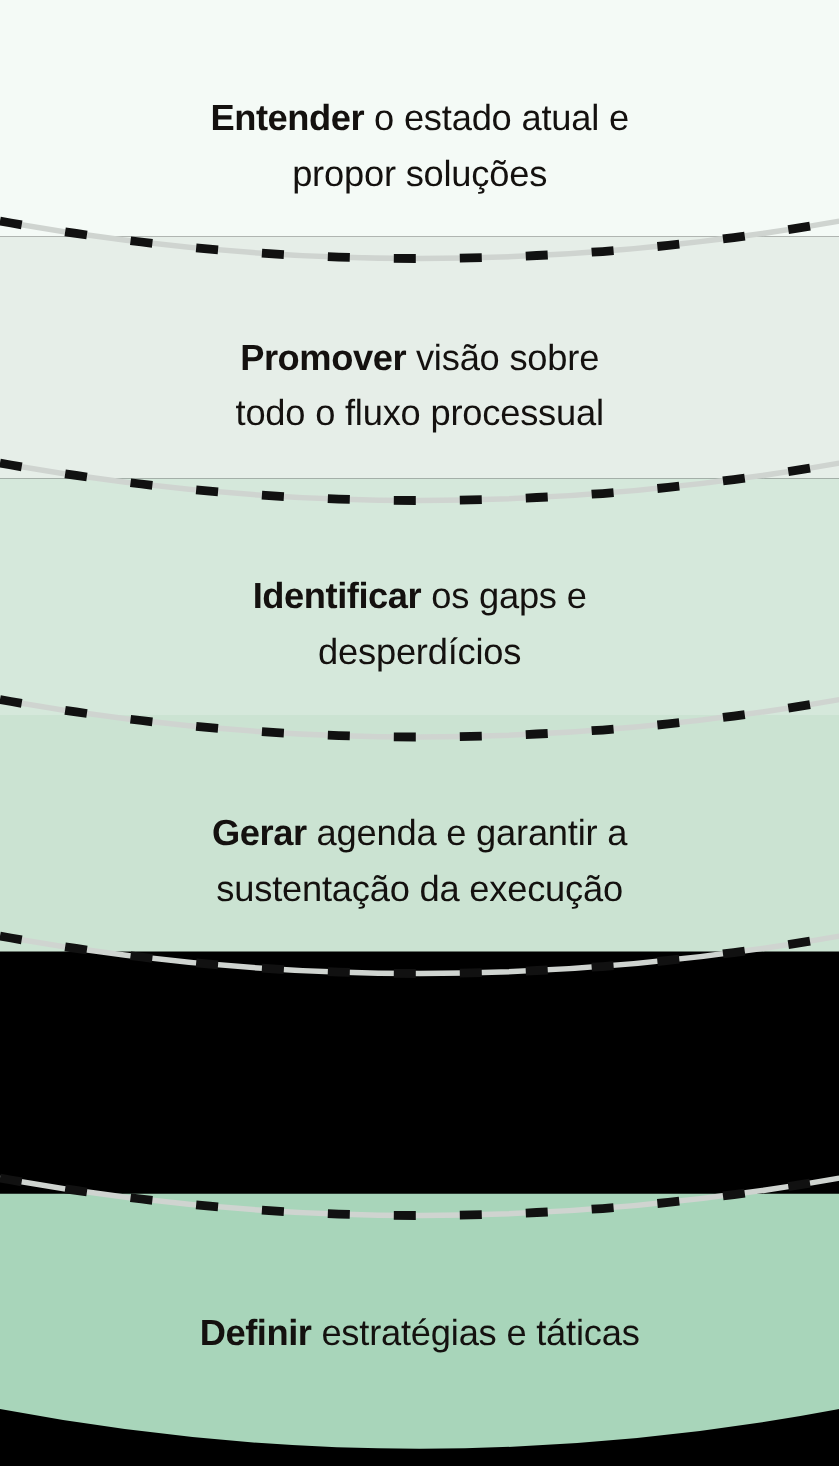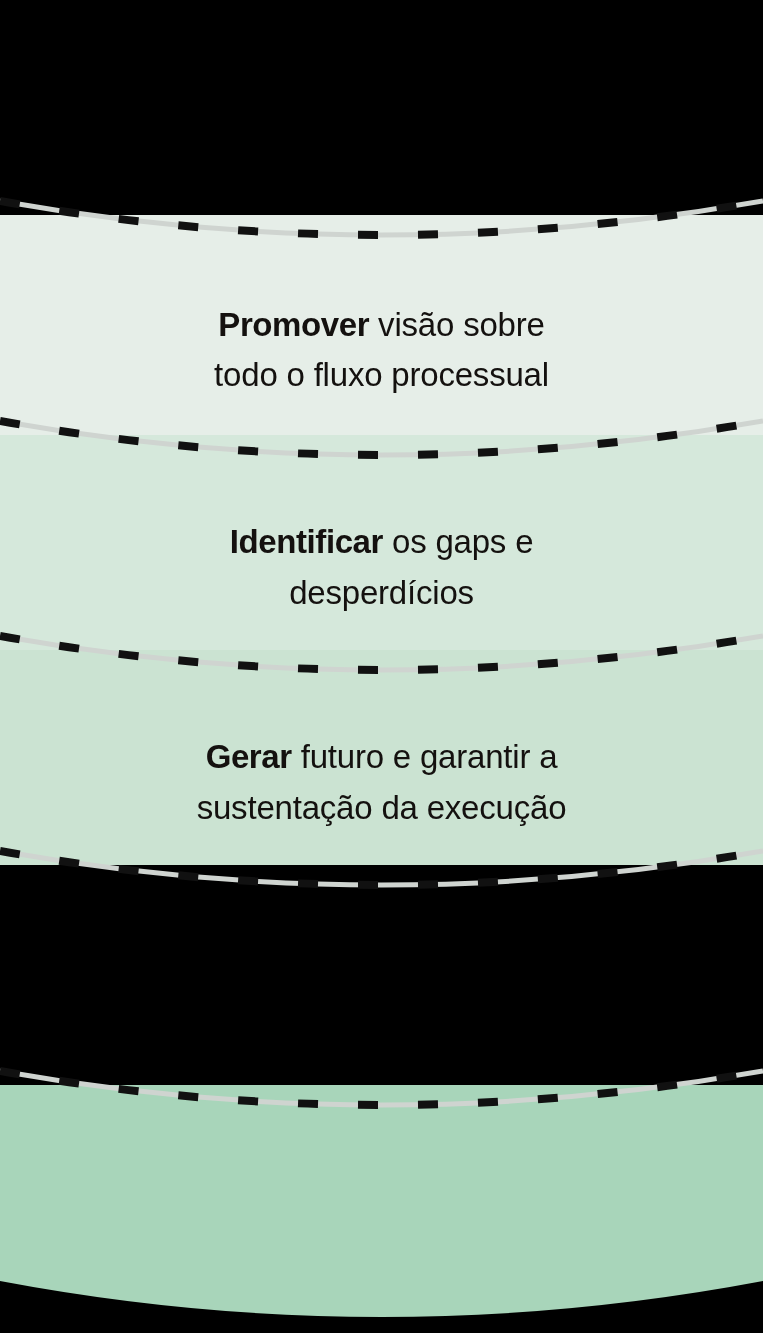--- a/index.html
+++ b/index.html
@@ -67,43 +67,54 @@
     z-index: 6;
     pointer-events: none;
   }
   .bottom-curve svg { display: block; width: 763px; }
 </style>
 </head>
 <body>
 
 <div id="stage">
 
+  <div class="band" style="top:0px;height:215px;background:#f4faf6;">
+    <div class="band-text">
+      <b>Entender</b><span> o estado atual e
+propor soluções</span>
+    </div>
+  </div>
 
   <div class="band" style="top:215px;height:220px;background:#e6eee8;">
     <div class="band-text">
       <b>Promover</b><span> visão sobre
 todo o fluxo processual</span>
     </div>
   </div>
 
   <div class="band" style="top:435px;height:215px;background:#d5e8db;">
     <div class="band-text">
       <b>Identificar</b><span> os gaps e
 desperdícios</span>
     </div>
   </div>
 
   <div class="band" style="top:650px;height:215px;background:#cbe3d2;">
     <div class="band-text">
-      <b>Gerar</b><span> futuro e garantir a
+      <b>Gerar</b><span> agenda e garantir a
 sustentação da execução</span>
     </div>
   </div>
 
 
+  <div class="band" style="top:1085px;height:248px;background:transparent;">
+    <div class="band-text" style="transform:translateY(-22px);">
+      <b>Definir</b><span> estratégias e táticas</span>
+    </div>
+  </div>
 
   <div class="bottom-curve" style="top:1085px;height:248px;z-index:1;">
     <svg viewBox="0 0 763 248" preserveAspectRatio="none" style="height:248px;">
       <path d="M0,0 L763,0 L763,196 Q381.5,268 0,196 Z" fill="#a8d5ba"></path>
     </svg>
   </div>
 
   <div class="divider" style="top:187px;">
     <svg viewBox="0 0 763 56" preserveAspectRatio="none">
       <path d="M0,14 Q381.5,82 763,14" fill="none" stroke="#cfd4d0" stroke-width="5"></path>

